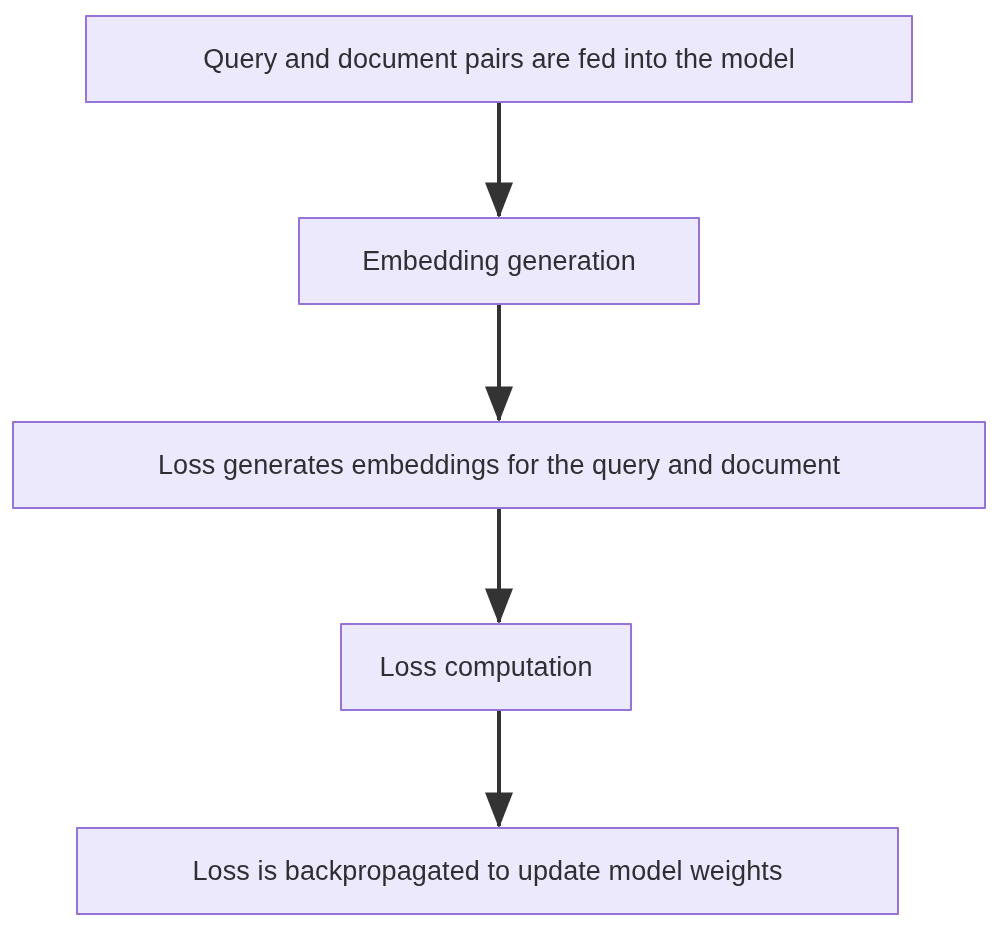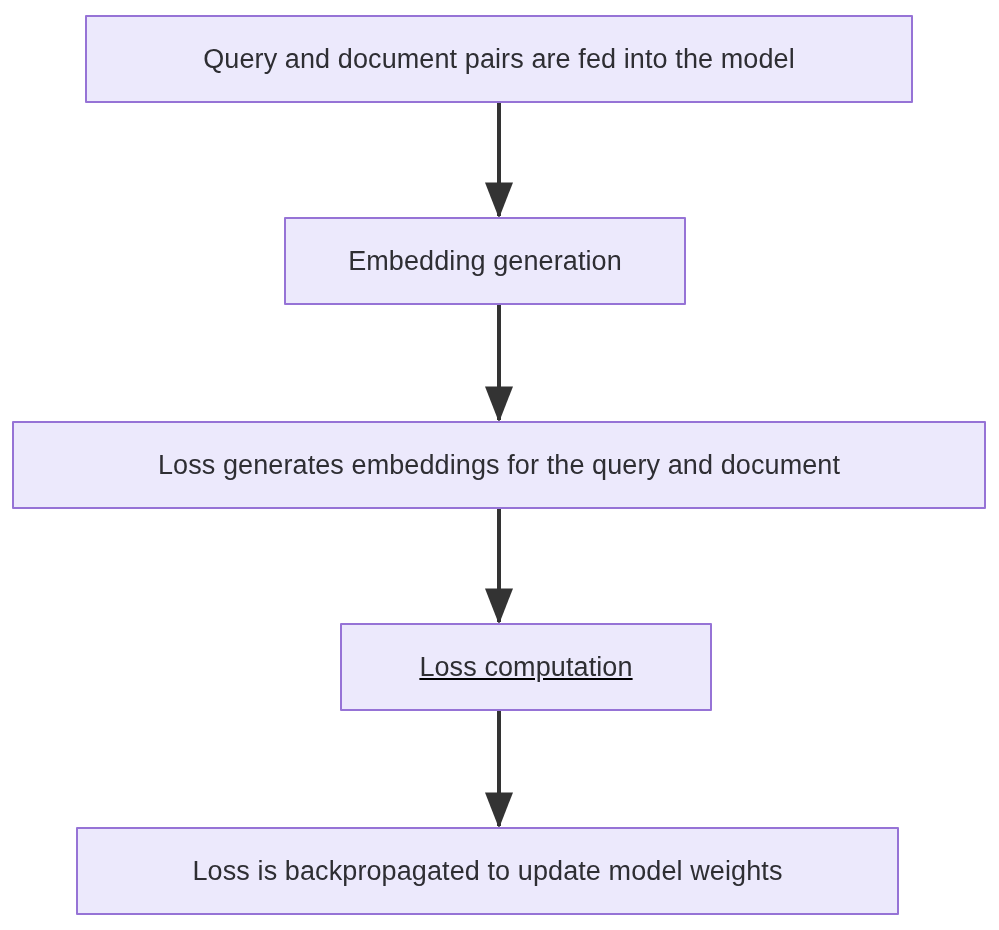--- a/index.html
+++ b/index.html
@@ -40,23 +40,23 @@
   .flow-node .node-label {
     font-family: "Liberation Sans", sans-serif;
     font-size: 27px;
     line-height: 1.2;
     color: #2e2e33;
     white-space: nowrap;
     letter-spacing: 0.1px;
   }
   
   #node-n1 { left: 85px;  top: 15px;  width: 828px; height: 88px; }
-  #node-n2 { left: 284px; top: 217px; width: 402px; height: 88px; }
+  #node-n2 { left: 298px; top: 217px; width: 402px; height: 88px; }
   #node-n3 { left: 12px;  top: 421px; width: 974px; height: 88px; }
-  #node-n4 { left: 340px; top: 623px; width: 372px; height: 88px; text-decoration: underline; }
+  #node-n4 { left: 340px; top: 623px; width: 292px; height: 88px; }
   #node-n5 { left: 76px;  top: 827px; width: 823px; height: 88px; }
 </style>
 </head>
 <body>
 
 <div id="flowchart-canvas">
 
   <svg class="edge-layer" width="999" height="930" viewBox="0 0 999 930" xmlns="http://www.w3.org/2000/svg">
     <defs>
       <marker id="arrowhead-filled" markerWidth="9" markerHeight="7" refX="8.4" refY="3.5" orient="auto" markerUnits="strokeWidth">

